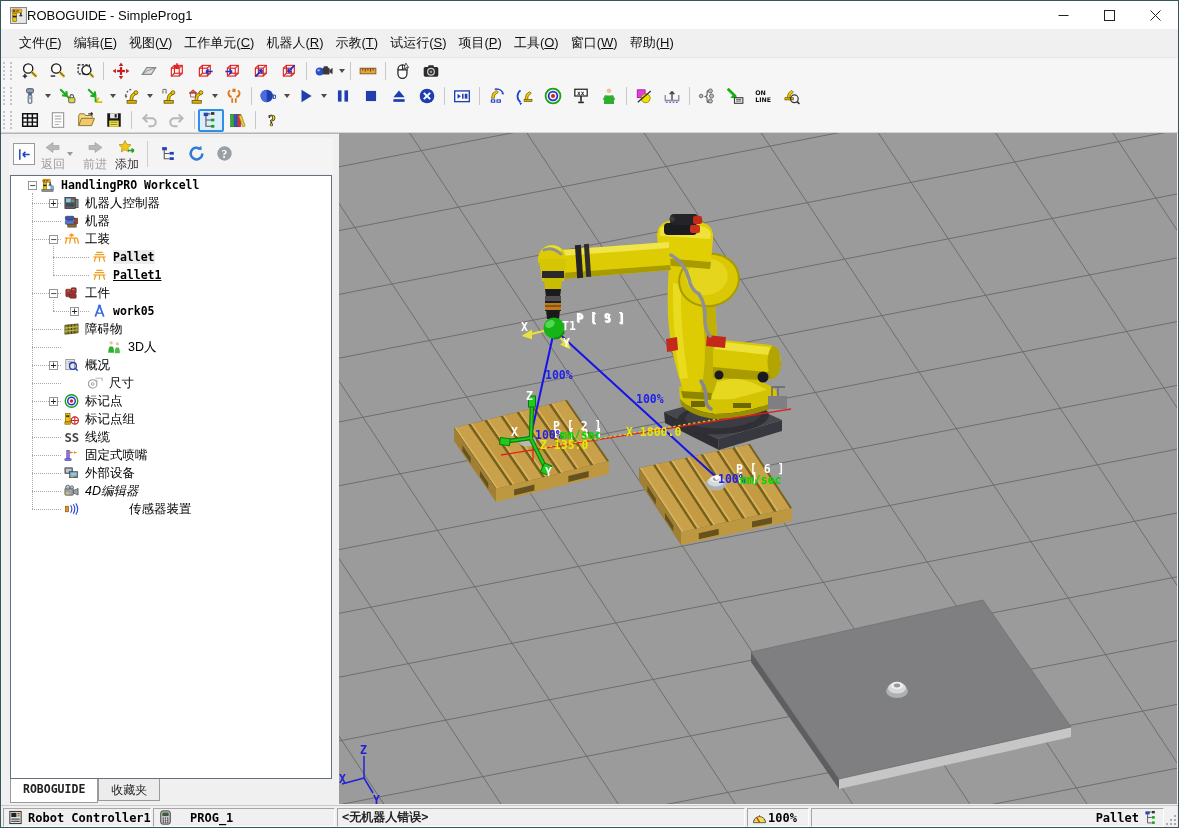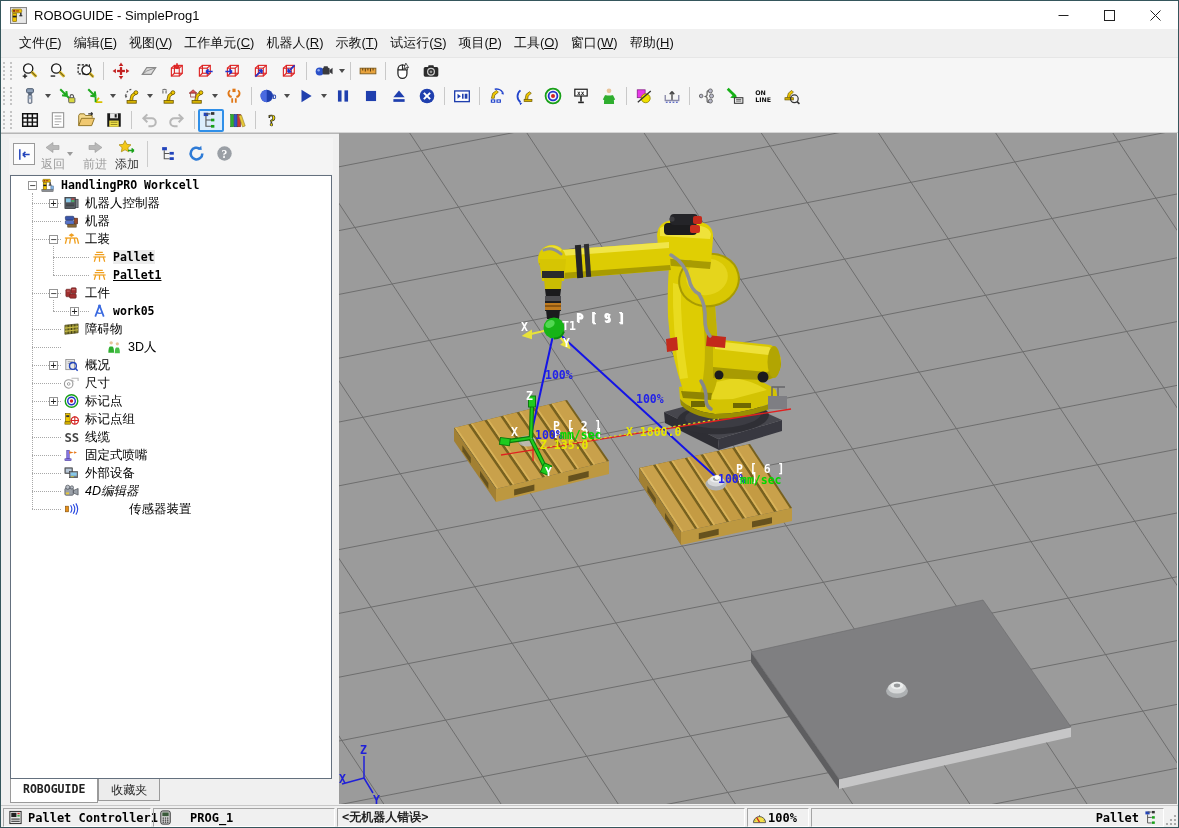--- a/index.html
+++ b/index.html
@@ -3,21 +3,21 @@
 <meta charset="utf-8">
 <style>
   * { margin:0; padding:0; box-sizing:border-box; }
   html,body { width:1179px; height:828px; overflow:hidden; }
   body { font-family:"Liberation Sans", sans-serif; font-size:13px; color:#000; background:#f0f0f0; }
   #app { position:relative; width:1179px; height:828px; background:#fff;
          border:1px solid #35565c; }
   
   #titlebar { position:absolute; left:0; top:0; right:0; height:28px; background:#fff; display:flex; align-items:center; }
   #app-icon { width:17px; height:17px; margin-left:9px; }
-  #title-text { margin-left:7px; font-size:13px; color:#0a0a0a; }
+  #title-text { font-size:13px; color:#0a0a0a; }
   .capbtn { position:absolute; top:0; width:46px; height:28px; display:flex; align-items:center; justify-content:center; }
   #btn-min { right:92px; } #btn-max { right:46px; } #btn-close { right:0; }
   
   #menubar { position:absolute; left:0; top:28px; right:0; height:29px; background:#f0f0f0; display:flex; align-items:center; padding-left:13px; border-bottom:1px solid #e6e6e6; }
   .menu-item { padding:4px 5px 5px 5px; font-size:13px; color:#111; margin-right:2px; }
   .menu-item span.mkey { }
   
   .toolbar { position:absolute; left:0; right:0; background:#f6f6f6; height:25px; display:flex; align-items:center; }
   #toolbar1 { top:57px; } #toolbar2 { top:82px; } #toolbar3 { top:107px; border-bottom:1px solid #d4d4d4; height:25px;}
   .tb-grip { width:9px; height:18px; margin-left:2px; border-left:2px dotted #b9b9b9; border-right:2px dotted #b9b9b9; opacity:.8; margin-right:4px;}
@@ -952,21 +952,21 @@
             <span class="tlabel">3D人</span>
           </div>
           <div class="trow" style="top: 180px;">
             <div class="tstub" style="left: 21px; top: 9px; width: 29px;"></div>
             <div class="texp" style="left: 38px; top: 5px;">+</div>
             <div class="tico" style="margin-left: 52px;"><svg>
                 <use href="#t-profile"></use>
               </svg></div>
             <span class="tlabel">概况</span>
           </div>
-          <div class="trow" style="top: 198px;">
+          <div class="trow" style="top: 198px; padding-left: 24px;">
             <div class="tstub" style="left: 21px; top: 9px; width: 29px;"></div>
             <div class="tico" style="margin-left: 52px;"><svg>
                 <use href="#t-dimension"></use>
               </svg></div>
             <span class="tlabel">尺寸</span>
           </div>
           <div class="trow" style="top: 216px;">
             <div class="tstub" style="left: 21px; top: 9px; width: 29px;"></div>
             <div class="texp" style="left: 38px; top: 5px;">+</div>
             <div class="tico" style="margin-left: 52px;"><svg>
@@ -1226,21 +1226,21 @@
 </g>
 
       </svg>
     </div>
   </div>
   <div id="statusbar">
     <div class="sseg" id="sseg-controller">
         <svg>
           <use href="#s-controller"></use>
         </svg>
-        <span>Pallet Controller1</span>
+        <span>Robot Controller1</span>
       </div>
     <div class="sseg" id="sseg-program">
         <svg>
           <use href="#s-pendant"></use>
         </svg>
         <span>PROG_1</span>
       </div>
     <div class="sseg" id="sseg-message">
         <span>&lt;无机器人错误&gt;</span>
       </div>

